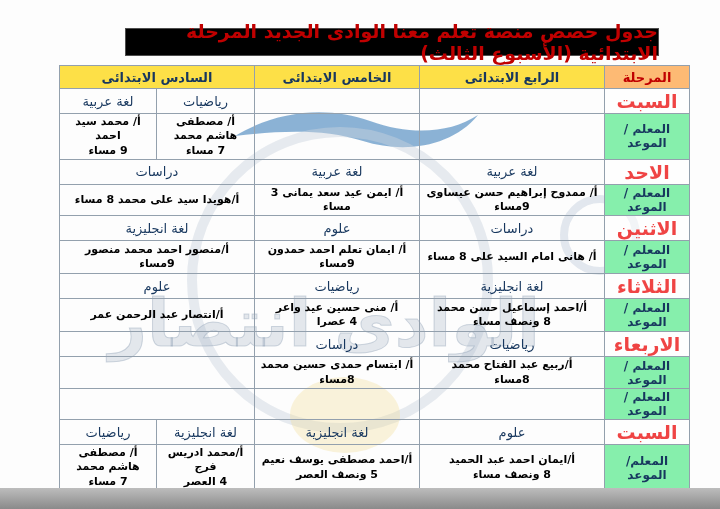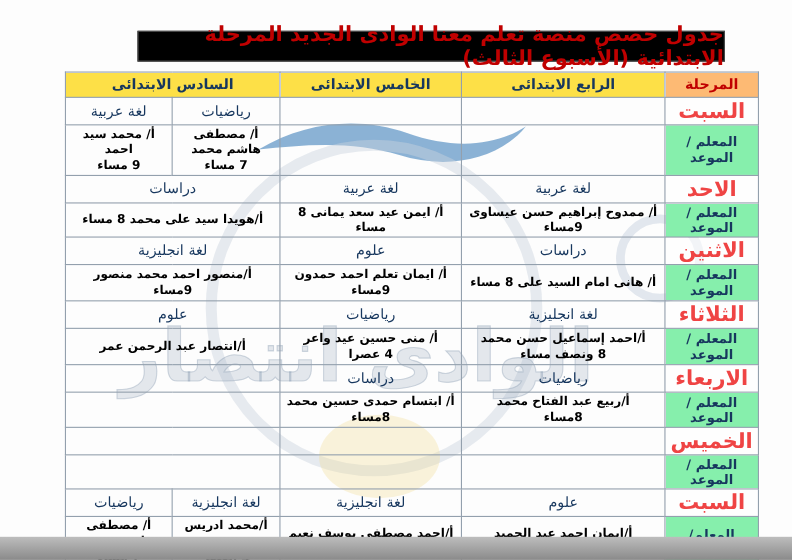--- a/index.html
+++ b/index.html
@@ -171,21 +171,21 @@
     <tr style="height:22px">
       <td class="day">الاحد</td>
       <td class="subject">لغة عربية</td>
       <td class="subject">لغة عربية</td>
       <td class="subject" colspan="2">دراسات</td>
     </tr>
     <tr style="height:31px">
       <td class="teacher-label">المعلم / الموعد</td>
       <td class="teacher">أ/ ممدوح إبراهيم حسن عيساوى
 9مساء</td>
-      <td class="teacher">أ/ ايمن عيد سعد يمانى 8 مساء</td>
+      <td class="teacher">أ/ ايمن عيد سعد يمانى 3 مساء</td>
       <td class="teacher" colspan="2">أ/هويدا سيد على محمد 8 مساء</td>
     </tr>
 
     <tr style="height:22px">
       <td class="day">الاثنين</td>
       <td class="subject">دراسات</td>
       <td class="subject">علوم</td>
       <td class="subject" colspan="2">لغة انجليزية</td>
     </tr>
     <tr style="height:33px">
@@ -219,26 +219,20 @@
       <td class="subject" colspan="2"></td>
     </tr>
     <tr style="height:30px">
       <td class="teacher-label">المعلم / الموعد</td>
       <td class="teacher">أ/ربيع عبد الفتاح محمد
 8مساء</td>
       <td class="teacher">أ/ ابتسام حمدى حسين محمد  8مساء</td>
       <td class="teacher" colspan="2"></td>
     </tr>
 
-    <tr style="height:23px">
-      <td class="day">الخميس</td>
-      <td class="subject"></td>
-      <td class="subject"></td>
-      <td class="subject" colspan="2"></td>
-    </tr>
     <tr style="height:22px">
       <td class="teacher-label">المعلم / الموعد</td>
       <td class="teacher"></td>
       <td class="teacher"></td>
       <td class="teacher" colspan="2"></td>
     </tr>
 
     <tr style="height:23px">
       <td class="day">السبت</td>
       <td class="subject">علوم</td>

